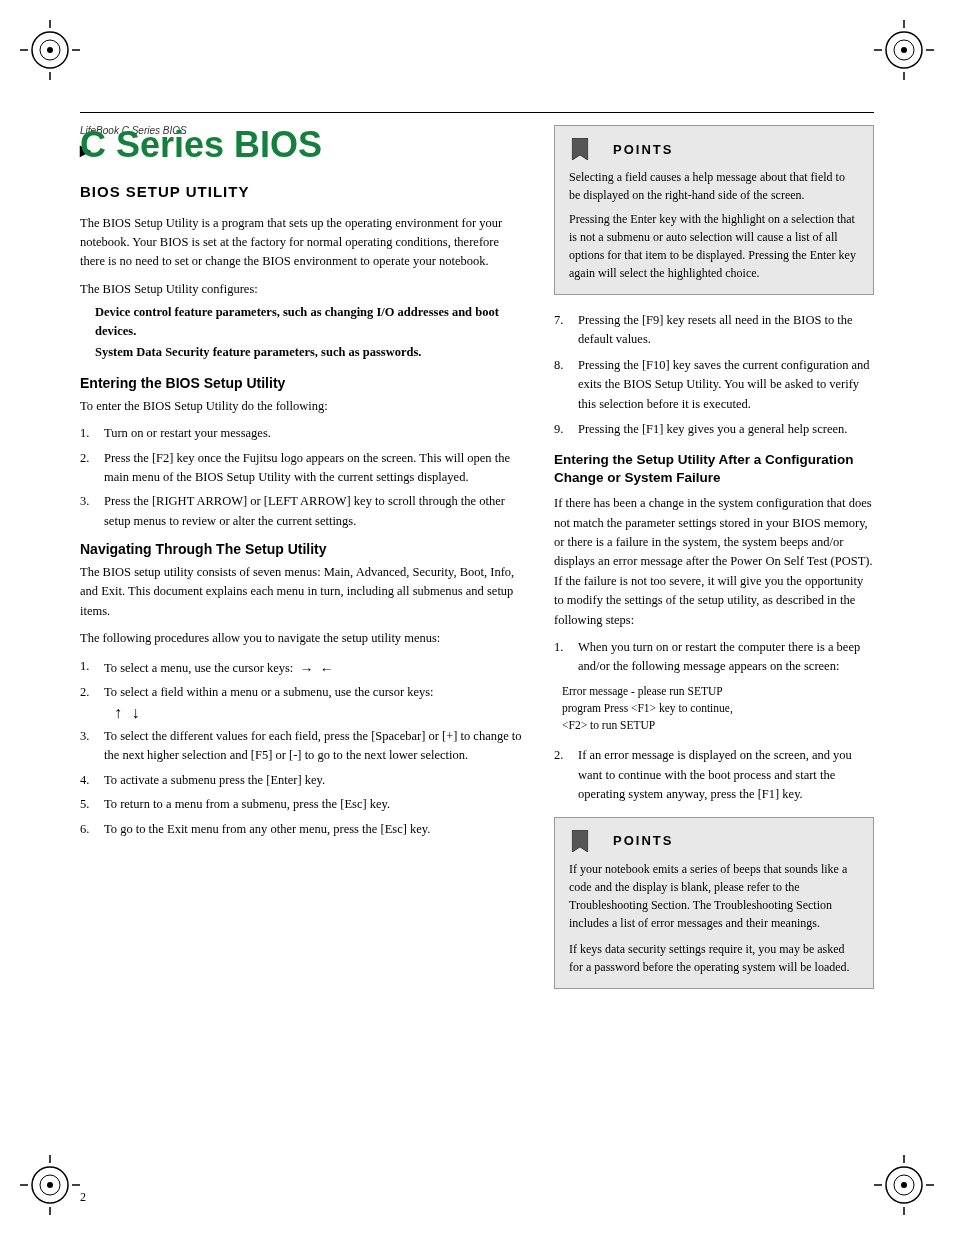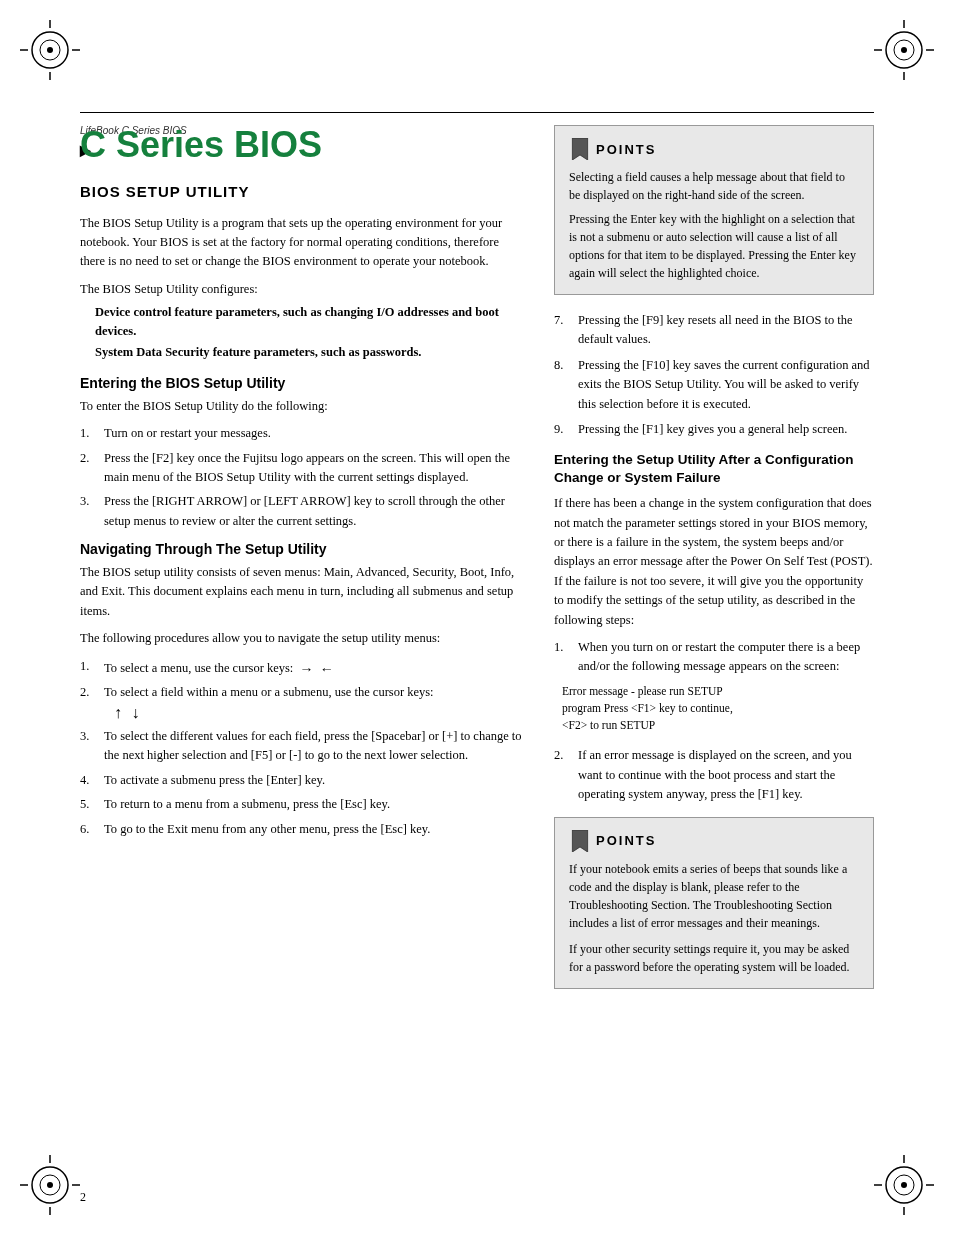--- a/index.html
+++ b/index.html
@@ -154,21 +154,21 @@
     
     .points-box {
       background: #e8e8e8;
       border: 1px solid #999;
       padding: 12px 14px;
       margin-bottom: 16px;
     }
     .points-header {
       display: flex;
       align-items: center;
-      gap: 5px;
+      gap: 22px;
       margin-bottom: 8px;
     }
     .points-icon {
       width: 22px;
       height: 22px;
       flex-shrink: 0;
     }
     .points-label {
       font-family: Arial, sans-serif;
       font-size: 13px;
@@ -415,21 +415,21 @@
         </ul>
 
         <div class="points-box" style="margin-top:10px;">
           <div class="points-header">
             <svg class="points-icon" viewBox="0 0 22 26">
               <path d="M2 0 L20 0 L20 26 L11 20 L2 26 Z" fill="#555" stroke="#333" stroke-width="1"></path>
             </svg>
             <span class="points-label">POINTS</span>
           </div>
           <div class="points-text">If your notebook emits a series of beeps that sounds like a code and the display is blank, please refer to the Troubleshooting Section. The Troubleshooting Section includes a list of error messages and their meanings.</div>
-          <div class="points-text" style="margin-top:8px;">If your other security settings require it, you may be asked for a password before the operating system will be loaded.</div>
+          <div class="points-text" style="margin-top:8px;">If keys data security settings require it, you may be asked for a password before the operating system will be loaded.</div>
         </div>
 
       </div>
     </div>
   </div>
 
   <div class="page-number">2</div>
 
 </div>
 

